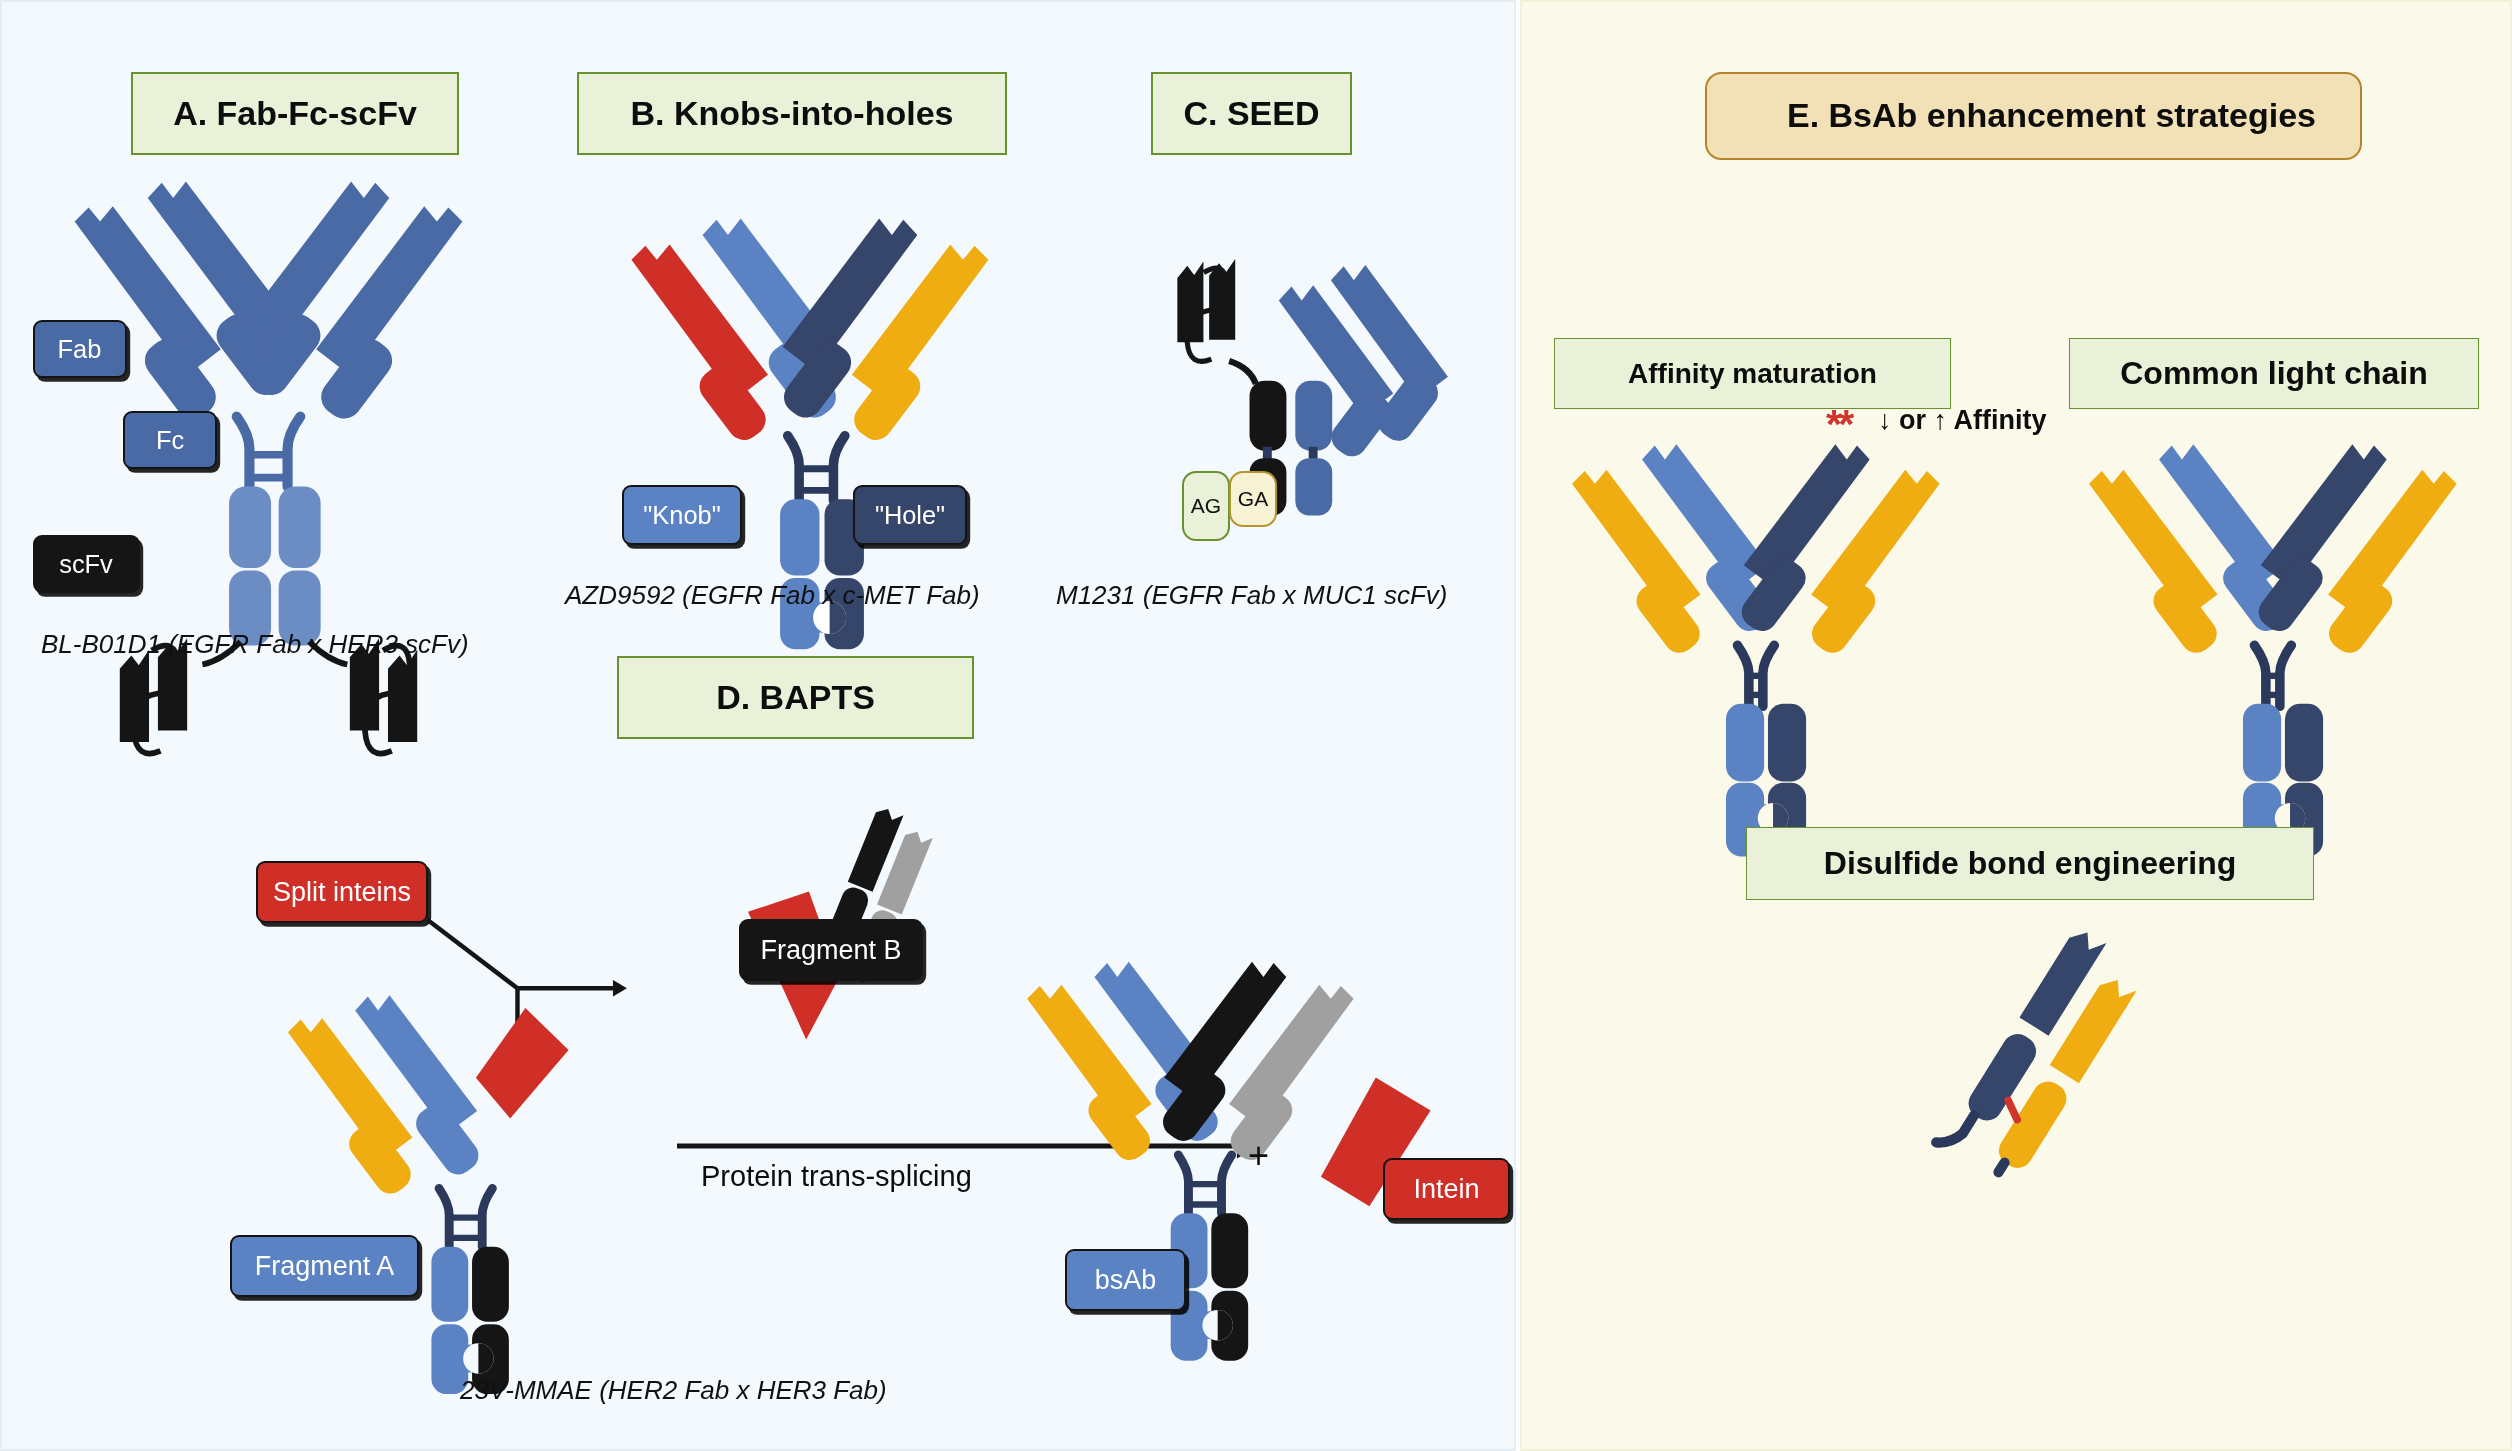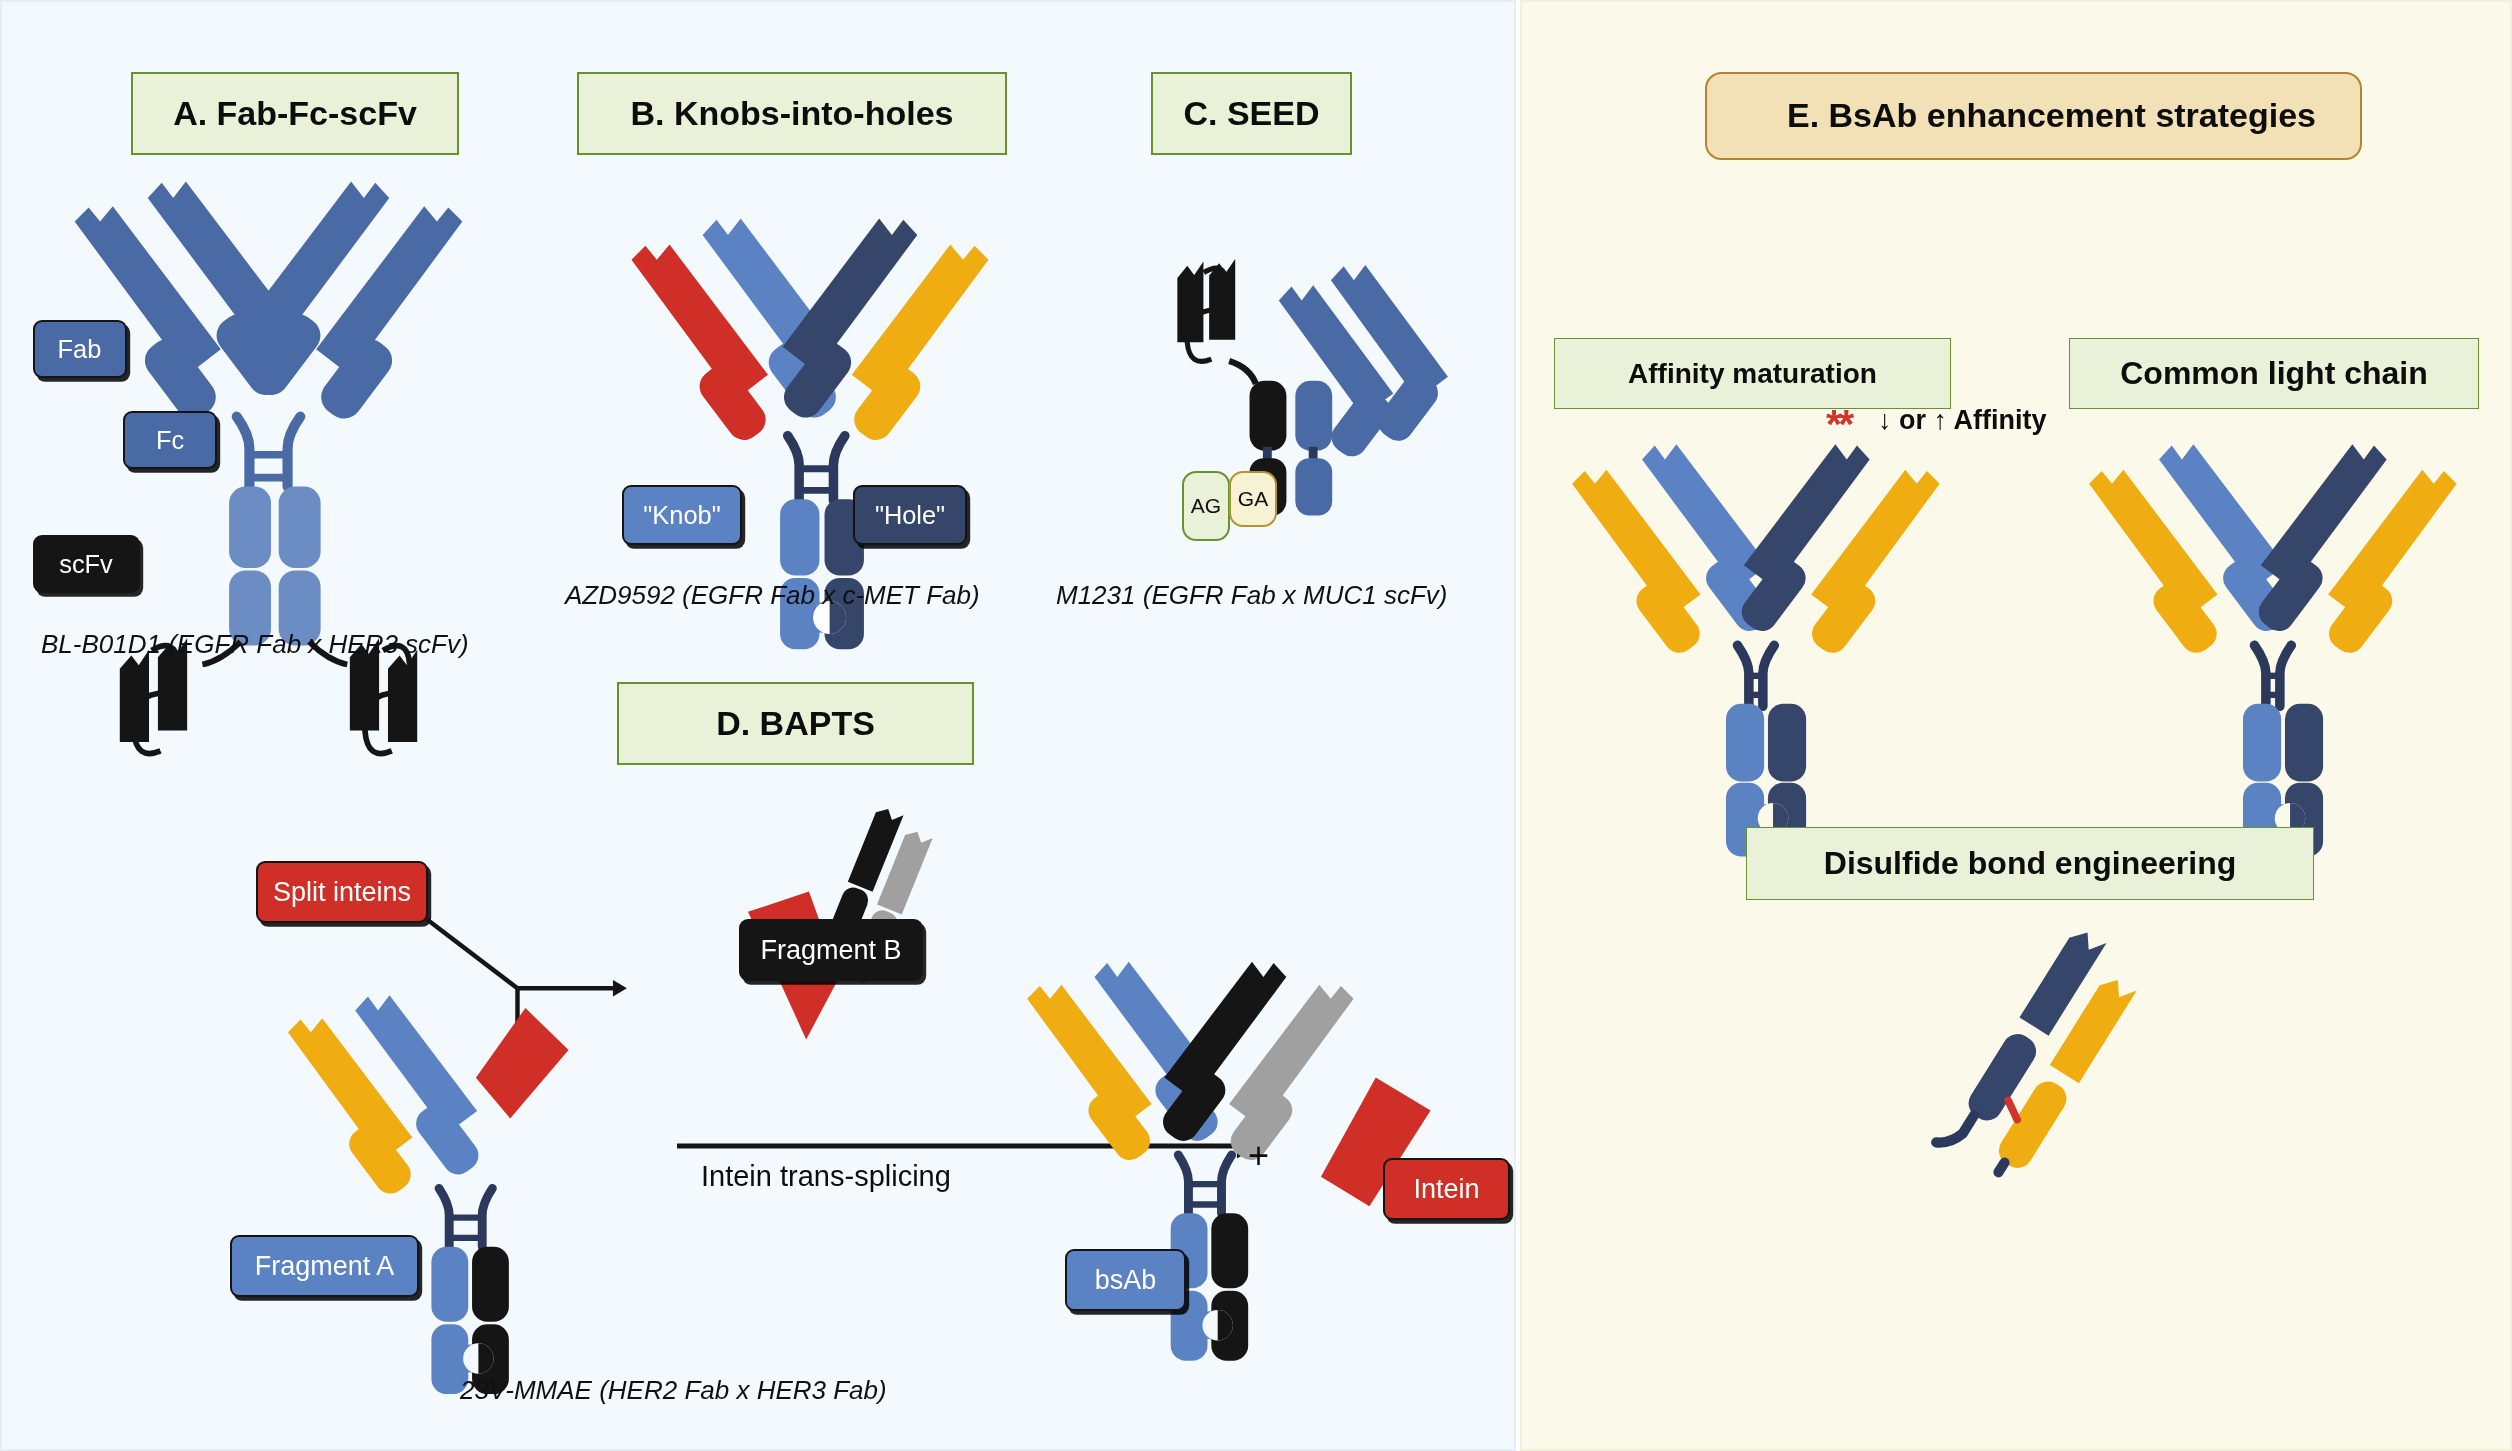--- a/index.html
+++ b/index.html
@@ -167,21 +167,21 @@
 
       <rect x="172" y="318" width="58" height="90" rx="22" fill="#151515"></rect>
       <rect x="244" y="318" width="58" height="90" rx="22" fill="#4a6aa5"></rect>
     </svg>
 
     <div class="capsule ag" style="left:1180px;top:469px;width:48px;height:70px;">AG</div>
     <div class="capsule ga" style="left:1227px;top:469px;width:48px;height:56px;">GA</div>
 
     <div class="cap" style="left:1054px;top:578px;">M1231 (EGFR Fab x MUC1 scFv)</div>
 
-    <div class="title-box" style="left:615px;top:680px;width:353px;height:79px;font-size:34px;">D. BAPTS</div>
+    <div class="title-box" style="left:615px;top:654px;width:353px;height:79px;font-size:34px;">D. BAPTS</div>
 
     <svg style="left:731px;top:807px;" width="267" height="267" viewBox="0 0 420 420">
       <g transform="rotate(22 200 200)">
 
         <g fill="#151515">
           <path d="M150 10 l16 -12 12 14 14 -14 0 130 -42 0z"></path>
           <rect x="150" y="132" width="42" height="96" rx="18"></rect>
         </g>
 
         <g fill="#a0a0a0">
@@ -236,21 +236,21 @@
       <circle cx="350" cy="604" r="24" fill="#f4f9fd"></circle>
       <path d="M350 580 a24 24 0 0 1 0 48 z" fill="#151515"></path>
     </svg>
 
     <div class="chip blue-light" style="left:228px;top:1233px;width:189px;height:62px;font-size:27px;">Fragment A</div>
 
     <svg style="left:674px;top:1130px;" width="591" height="38" viewBox="0 0 930 60">
       <line x1="0" y1="22" x2="880" y2="22" stroke="#151515" stroke-width="8"></line>
       <path d="M920 22 l-36 -20 v40z" fill="#151515"></path>
     </svg>
-    <div class="plain" style="left:699px;top:1158px;font-size:29px;">Intein trans-splicing</div>
+    <div class="plain" style="left:699px;top:1158px;font-size:29px;">Protein trans-splicing</div>
 
     <svg style="left:992px;top:909px;" width="394" height="451" viewBox="0 0 620 710">
 
       <g fill="#efad12">
         <path d="M52 138 l20 -20 16 20 18 -22 142 188 -48 36z"></path>
         <rect x="168" y="280" width="58" height="116" rx="24" transform="rotate(-37 197 338)"></rect>
       </g>
 
       <g fill="#5b83c4">
         <path d="M158 104 l20 -22 16 22 18 -24 138 182 -48 36z"></path>

